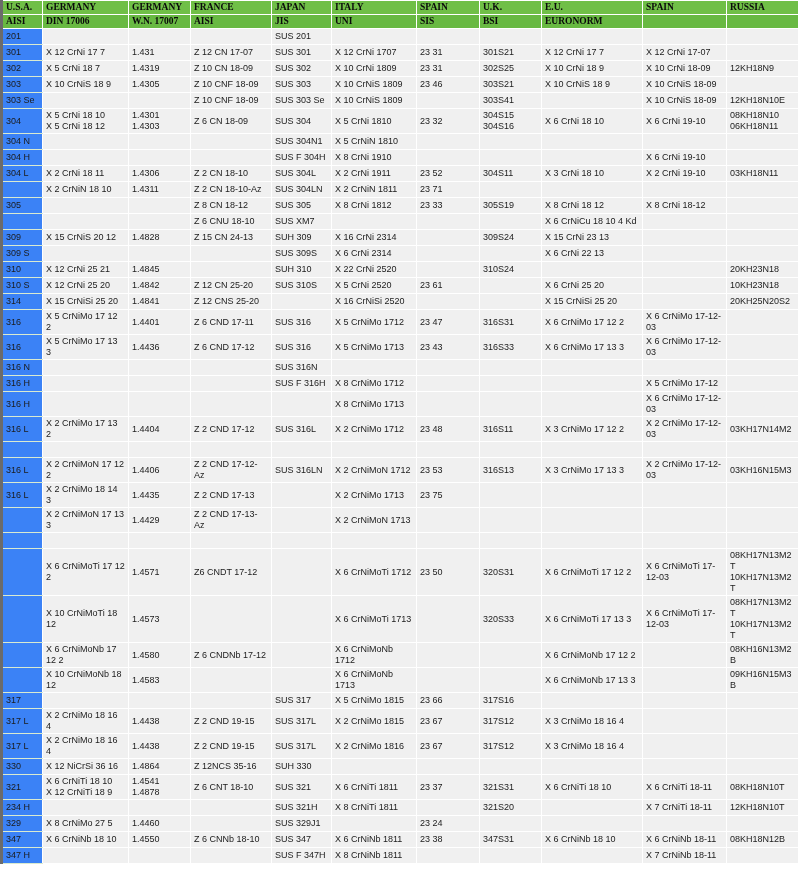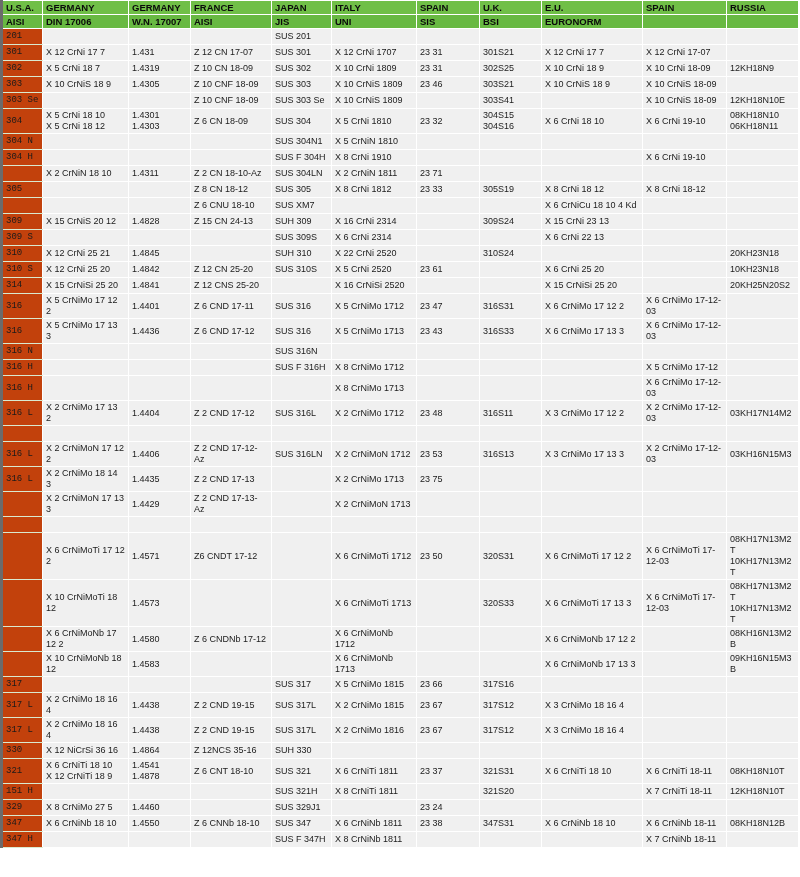--- a/index.html
+++ b/index.html
@@ -2,23 +2,23 @@
 <html><head>
 <meta charset="utf-8">
 <style>
   html,body{margin:0;padding:0;background:#ffffff;}
   body{font-family:"Liberation Sans","DejaVu Sans",sans-serif;}
   .wrap{width:800px;}
   table{border-collapse:collapse;table-layout:fixed;width:797px;border-left:3px solid #6b6b6b;}
   td{border:1px solid #ffffff;background:#f0f0f0;font-size:9px;line-height:11px;
      padding:1px 3px;vertical-align:middle;white-space:pre-line;overflow:hidden;
      color:#1b1b1b;height:13px;word-wrap:break-word;}
-  td.id{background:#c2410c;word-break:break-all;border-top:1px solid #d9ead0;border-bottom:1px solid #d9ead0;font-family:Liberation Mono, monospace;}
+  td.id{background:#3b82f6;word-break:break-all;border-top:1px solid #d9ead0;border-bottom:1px solid #d9ead0;}
   thead td{background:#70bf47;color:#0a0a0a;font-weight:bold;font-size:9.5px;height:10px;
-     border:1px solid #ffffff;white-space:nowrap;}
+     border:1px solid #ffffff;white-space:nowrap;font-family:Liberation Serif, serif;}
   thead tr.r2 td{background:#68b942;}
 </style>
 </head>
 <body>
 
 <div class="wrap">
   <table>
     <colgroup>
       <col style="width:41px">
         <col style="width:86px">
@@ -163,20 +163,33 @@
           <td></td>
           <td>SUS F 304H</td>
           <td>X 8 CrNi 1910</td>
           <td></td>
           <td></td>
           <td></td>
           <td>X 6 CrNi 19-10</td>
           <td></td>
         </tr>
         <tr>
+          <td class="id">304 L</td>
+          <td>X 2 CrNi 18 11</td>
+          <td>1.4306</td>
+          <td>Z 2 CN 18-10</td>
+          <td>SUS 304L</td>
+          <td>X 2 CrNi 1911</td>
+          <td>23 52</td>
+          <td>304S11</td>
+          <td>X 3 CrNi 18 10</td>
+          <td>X 2 CrNi 19-10</td>
+          <td>03KH18N11</td>
+        </tr>
+        <tr>
           <td class="id"></td>
           <td>X 2 CrNiN 18 10</td>
           <td>1.4311</td>
           <td>Z 2 CN 18-10-Az</td>
           <td>SUS 304LN</td>
           <td>X 2 CrNiN 1811</td>
           <td>23 71</td>
           <td></td>
           <td></td>
           <td></td>
@@ -531,21 +544,21 @@
           <td>Z 6 CNT 18-10</td>
           <td>SUS 321</td>
           <td>X 6 CrNiTi 1811</td>
           <td>23 37</td>
           <td>321S31</td>
           <td>X 6 CrNiTi 18 10</td>
           <td>X 6 CrNiTi 18-11</td>
           <td>08KH18N10T</td>
         </tr>
         <tr>
-          <td class="id">151 H</td>
+          <td class="id">234 H</td>
           <td></td>
           <td></td>
           <td></td>
           <td>SUS 321H</td>
           <td>X 8 CrNiTi 1811</td>
           <td></td>
           <td>321S20</td>
           <td></td>
           <td>X 7 CrNiTi 18-11</td>
           <td>12KH18N10T</td>

